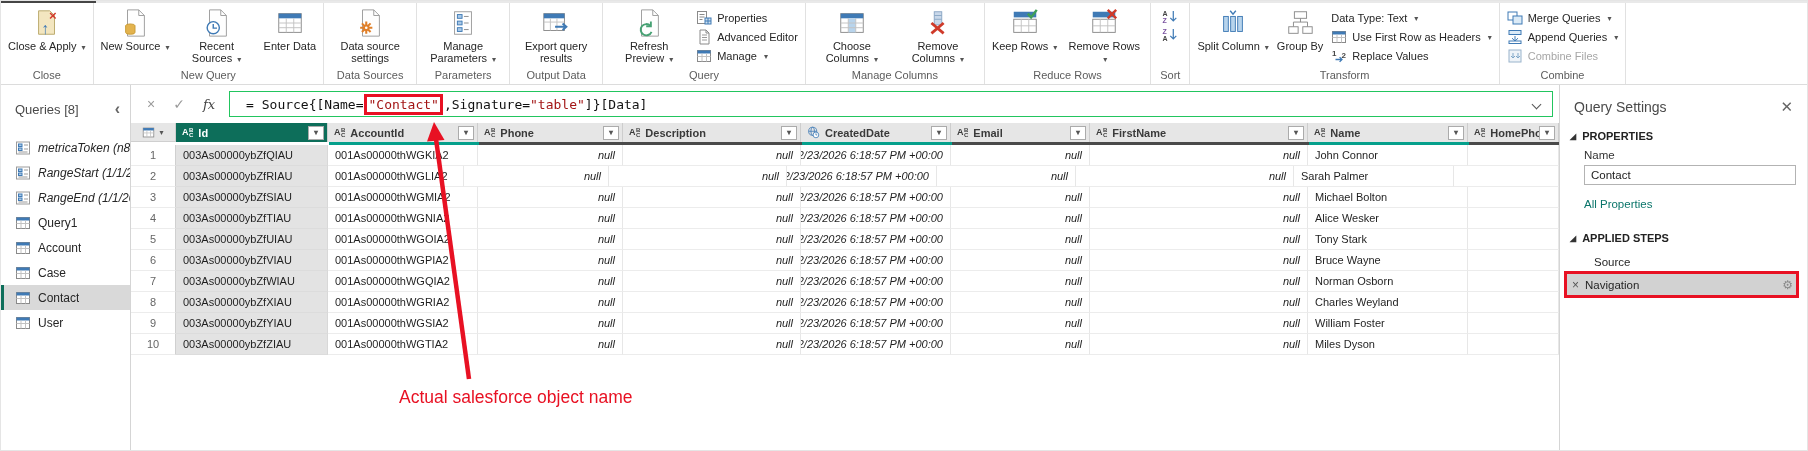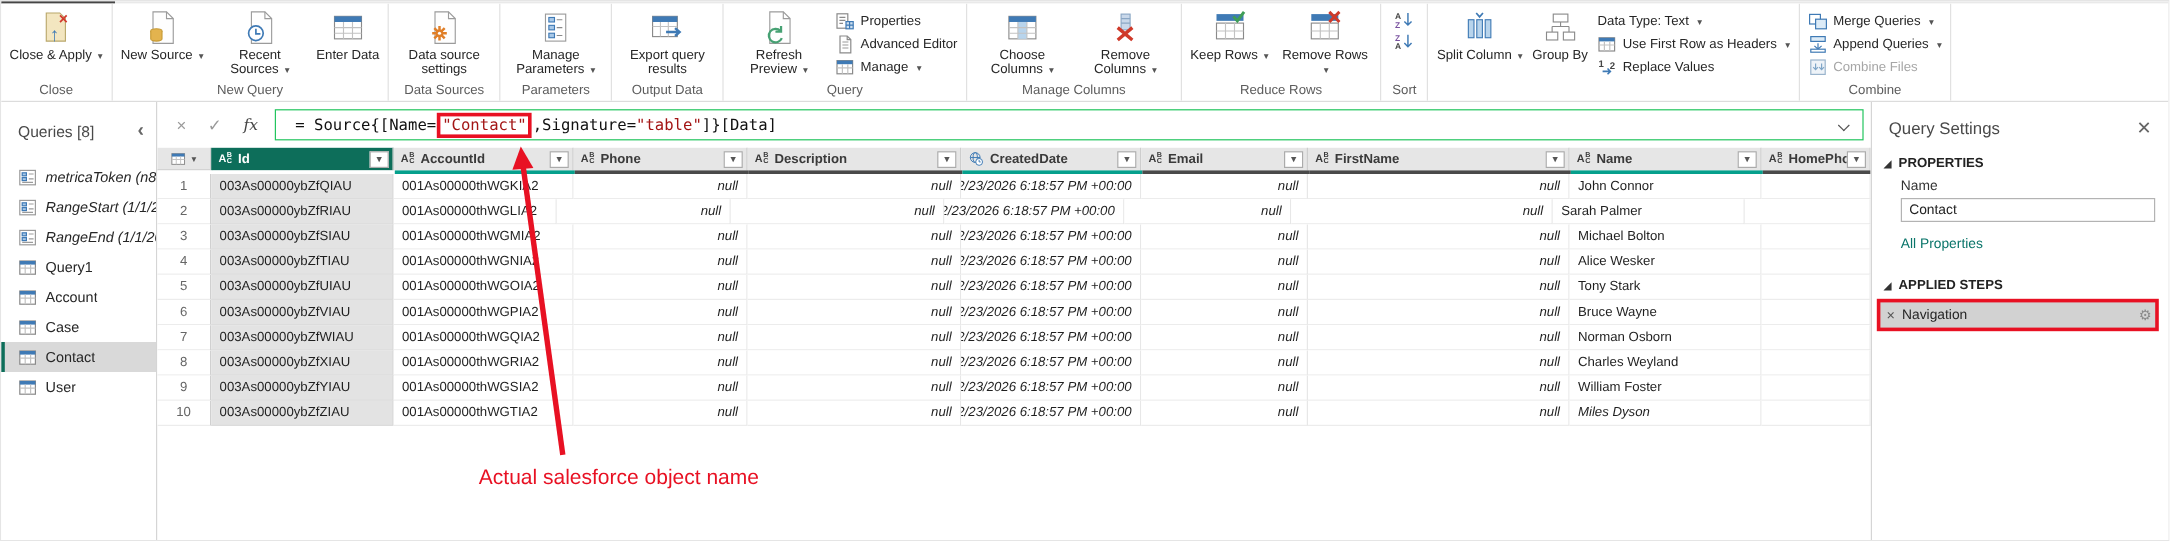--- a/index.html
+++ b/index.html
@@ -384,20 +384,21 @@
                 <svg viewBox="0 0 16 16">
                   <text x="1" y="8" font-size="8" font-weight="bold" fill="#444">1</text>
                   <path d="M4.5 11.5h6.5m-2.4-2.4l2.4 2.4-2.4 2.4" stroke="#3f7ab5" fill="none" stroke-width="1.3"></path>
                   <text x="10.5" y="9.5" font-size="8" font-weight="bold" fill="#444">2</text>
                 </svg>
               </span>
             <span>Replace Values</span>
           </div>
         </div>
       </div>
+      <div class="rgroup-label">Transform</div>
     </div>
 
     <div class="rgroup">
       <div class="rgroup-body">
         <div class="btn-stack">
           <div class="btn-small">
             <span class="icn">
                 <svg viewBox="0 0 16 16">
                   <rect x="1" y="2" width="9" height="8" fill="#fff" stroke="#3f7ab5"></rect>
                   <rect x="6" y="6" width="9" height="8" fill="#dcebf7" stroke="#3f7ab5"></rect>
@@ -766,21 +767,21 @@
             </div>
             <div class="pq-row">
               <div class="pq-num">10</div>
               <div class="pq-cell selcol" style="width: 152px;">003As00000ybZfZIAU</div>
               <div class="pq-cell" style="width: 150px;">001As00000thWGTIA2</div>
               <div class="pq-cell rightit" style="width: 145px;">null</div>
               <div class="pq-cell rightit" style="width: 178px;">null</div>
               <div class="pq-cell rightit" style="width: 150px;">2/23/2026 6:18:57 PM +00:00</div>
               <div class="pq-cell rightit" style="width: 139px;">null</div>
               <div class="pq-cell rightit" style="width: 218px;">null</div>
-              <div class="pq-cell" style="width: 160px; font-style: italic;">Miles Dyson</div>
+              <div class="pq-cell" style="width: 160px;">Miles Dyson</div>
               <div class="pq-cell grow" style="width: 91px;"></div>
             </div>
           </div>
       </div>
     </div>
 
     <div class="panel">
       <div class="qs-head">
         <span class="qs-title">Query Settings</span>
         <span class="qs-close">✕</span>
@@ -790,20 +791,23 @@
         <span>PROPERTIES</span>
       </div>
       <div class="qs-namelabel">Name</div>
       <input class="qs-input" type="text" value="Contact" style="">
       <div class="qs-link">All Properties</div>
       <div class="qs-section">
         <span class="tri">◢</span>
         <span>APPLIED STEPS</span>
       </div>
       <div class="steps">
+          <div class="step">
+            <span class="lbl">Source</span>
+          </div>
           <div class="step selected annotated">
             <span class="del">×</span>
             <span class="lbl">Navigation</span>
             <span class="gear">⚙</span>
           </div>
         </div>
     </div>
   </div>
 
   <svg class="overlay" width="1808" height="451" viewBox="0 0 1808 451">

